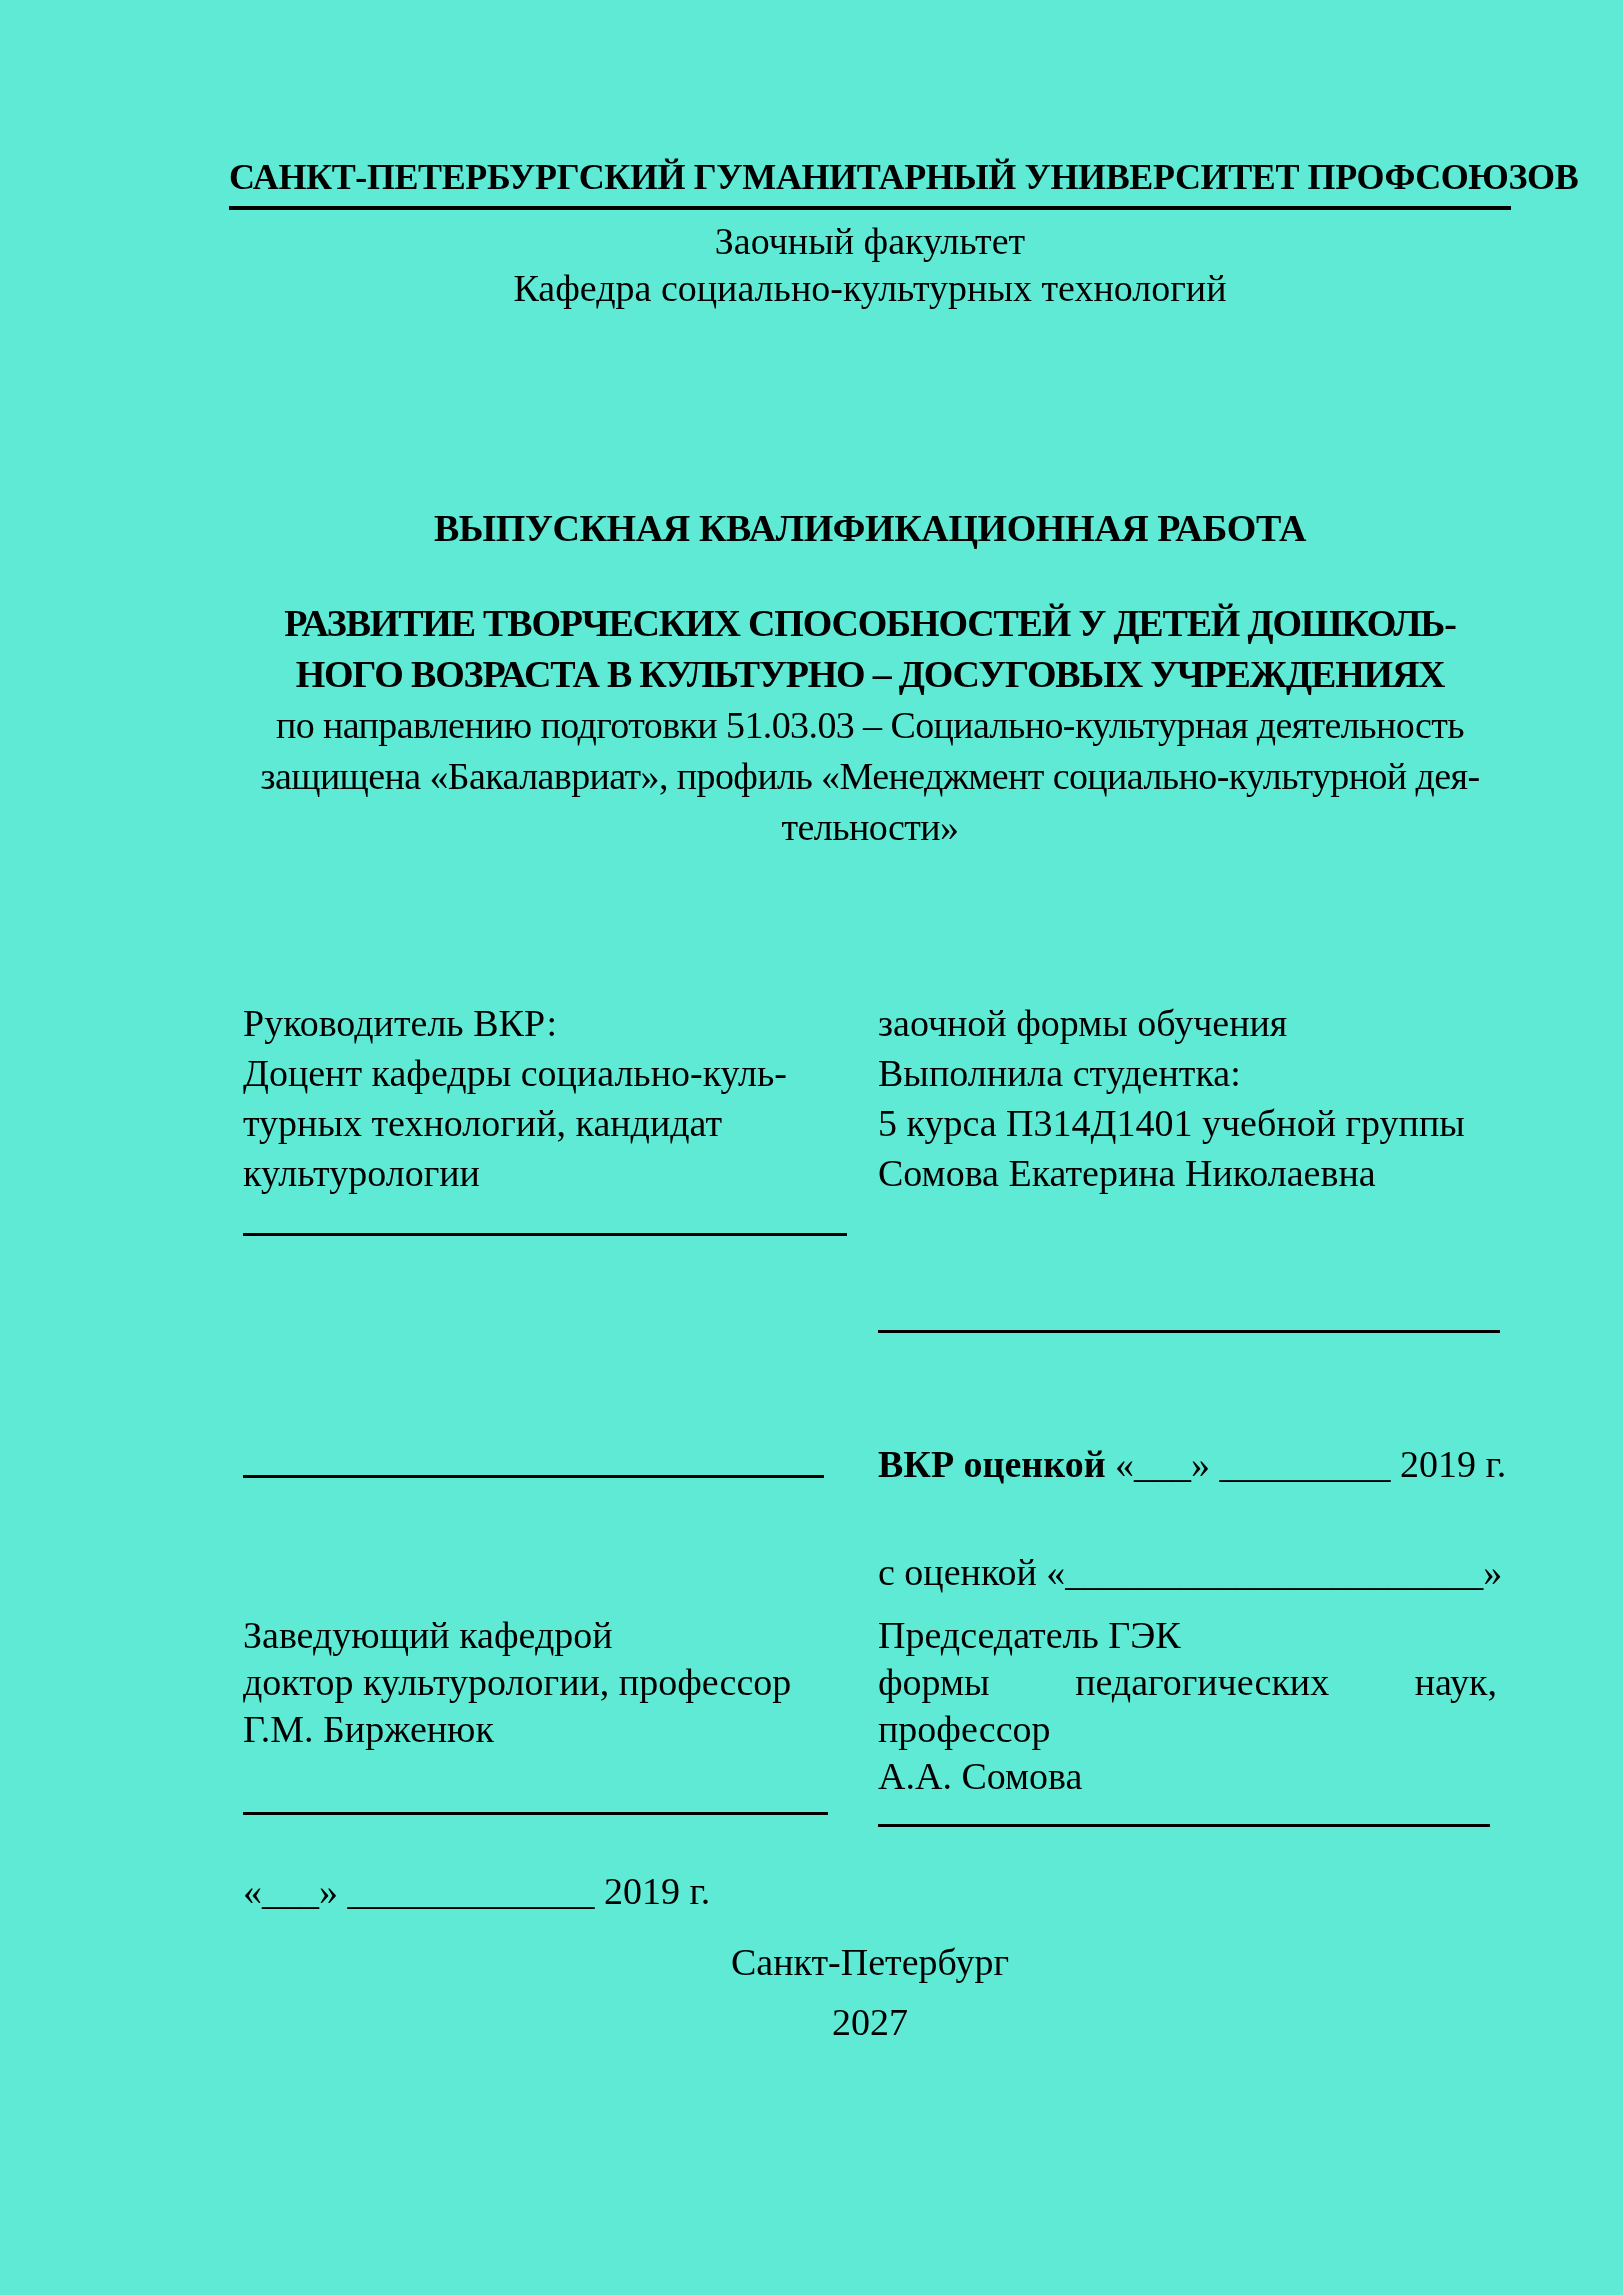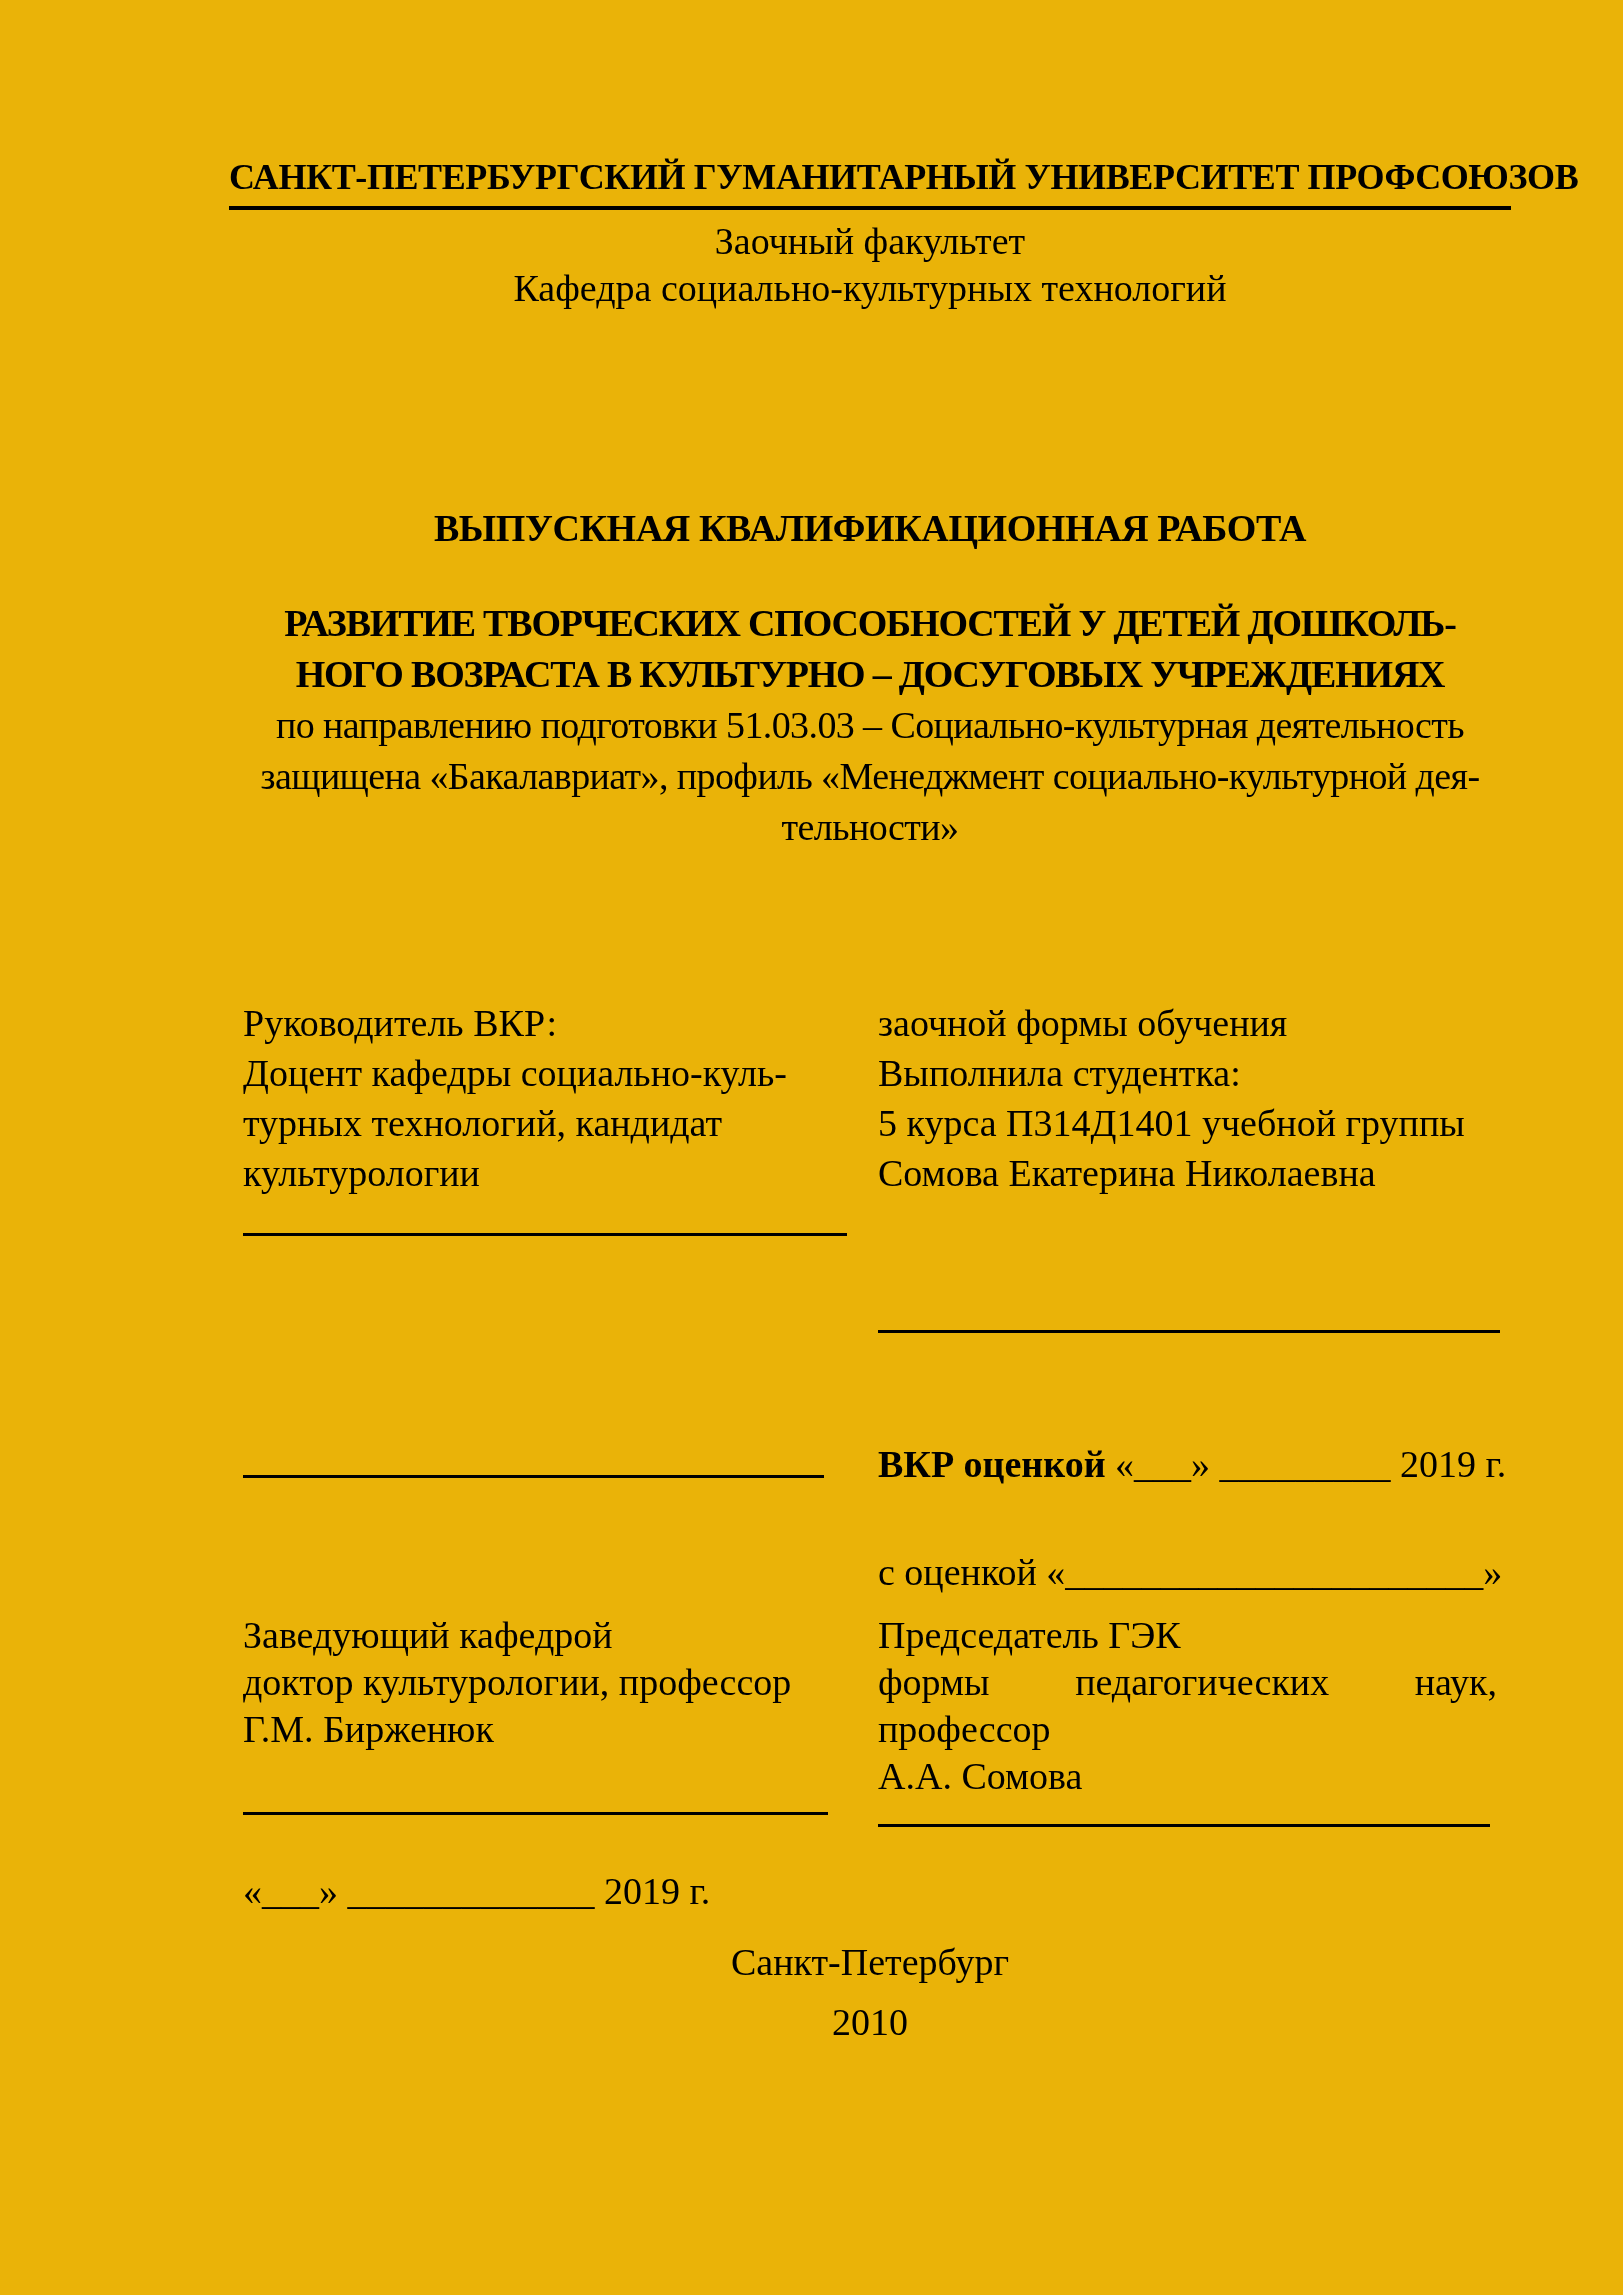--- a/index.html
+++ b/index.html
@@ -1,19 +1,19 @@
 <!DOCTYPE html>
 <html style="font-size:12.6px"><head>
 <meta charset="utf-8">
 <style>
   html,body{margin:0;padding:0;background:#ffffff;}
   .page{
     position:relative;
     width:1623px;height:2295px;
-    background:#eab308;
+    background:#5eead4;
     color:#000;
     font-family:"Liberation Serif","DejaVu Serif",serif;
     font-size:38px;
     overflow:hidden;
   }
   .abs{position:absolute;}
   .center{text-align:center;}
   .nowrap{white-space:nowrap;}
   .b{font-weight:bold;}
   
@@ -112,16 +112,16 @@
     <div>профессор</div>
     <div>А.А. Сомова</div>
   </div>
 
   <div class="abs sig sig3"></div>
   <div class="abs sig sig4"></div>
 
   <div class="abs dateline">«___» _____________ 2019 г.</div>
 
   <div class="abs city center">Санкт-Петербург</div>
-  <div class="abs year center">2010</div>
+  <div class="abs year center">2027</div>
 
 </div>
 
 
 </body></html>

